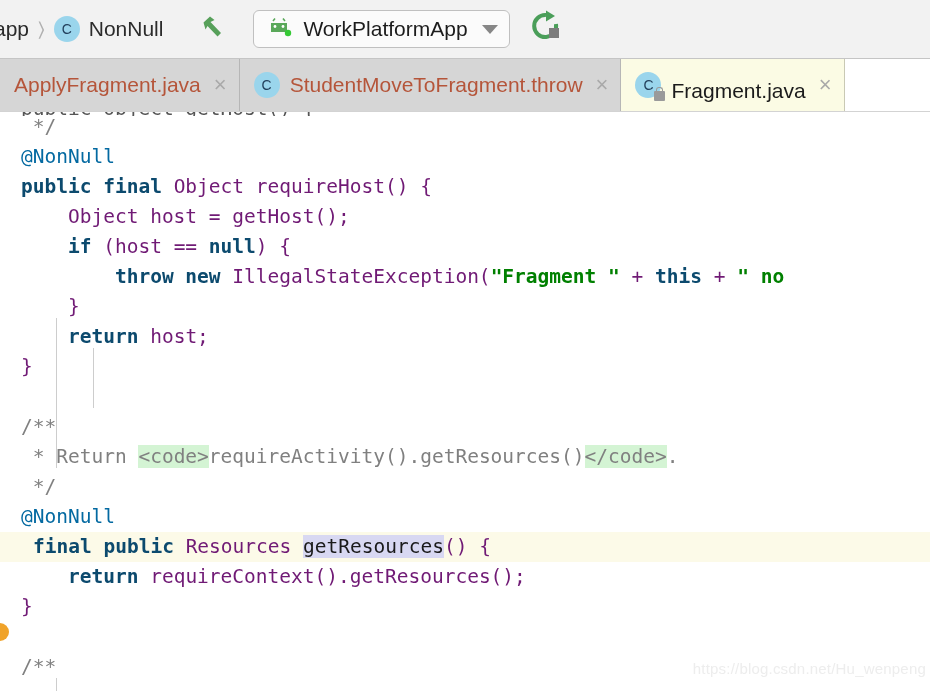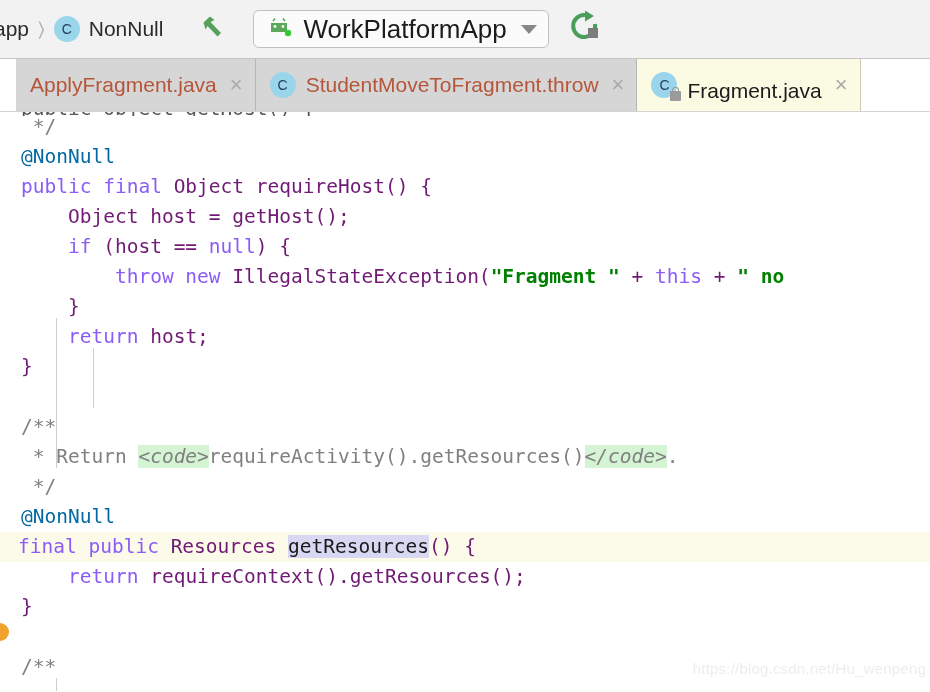--- a/index.html
+++ b/index.html
@@ -74,21 +74,21 @@
     border: 1px solid #c0c0c0;
     border-radius: 6px;
     display: flex;
     align-items: center;
     padding: 0 11px 0 13px;
     margin-right: 15px;
     box-sizing: border-box;
     flex: 0 0 auto;
   }
   .combo-label {
-    font-size: 26px;
+    font-size: 21px;
     color: #1c1c1c;
     white-space: nowrap;
   }
   .combo .caret {
     margin-left: 14px;
     width: 0; height: 0;
     border-left: 8px solid transparent;
     border-right: 8px solid transparent;
     border-top: 9px solid #878787;
     flex: 0 0 auto;
@@ -111,21 +111,20 @@
   
   .tabbar {
     position: relative;
     height: 53px;
     background: #ffffff;
     display: flex;
     align-items: stretch;
     box-sizing: border-box;
     overflow: hidden;
     border-bottom: 1px solid #d3d3d3;
-    padding-left: 16px;
   }
   .tab {
     display: flex;
     align-items: center;
     padding: 0 12px 0 14px;
     background: #d6d6d6;
     border-right: 1px solid #b6b6b6;
     box-sizing: border-box;
     flex: 0 0 auto;
     position: relative;
@@ -206,30 +205,30 @@
     box-sizing: border-box;
   }
   .line {
     height: 30px;
     white-space: pre;
     position: relative;
   }
   .caret-line {
     background: #fcfae8;
     margin-left: -21px;
-    padding-left: 18px;
-  }
-
-  
-  .kw       { color: #8b5cf6; font-weight: normal; }
+    padding-left: 33px;
+  }
+
+  
+  .kw       { color: #0c4a6e; font-weight: bold; }
   .anno     { color: #0369a1; }
   .str      { color: #008000; font-weight: bold; }
   .cmt      { color: #808080; }
   .cmt-plain{ color: #808080; }
-  .doctag   { color: #808080; font-style: italic; background: #d4f4d4; }
+  .doctag   { color: #808080; background: #d4f4d4; }
   .ident-hl { background: #d8d8f2; }
   .plain    { color: #701a75; }
 
   
   .guide {
     position: absolute;
     width: 1px;
     background: #cdcdcd;
   }
 

